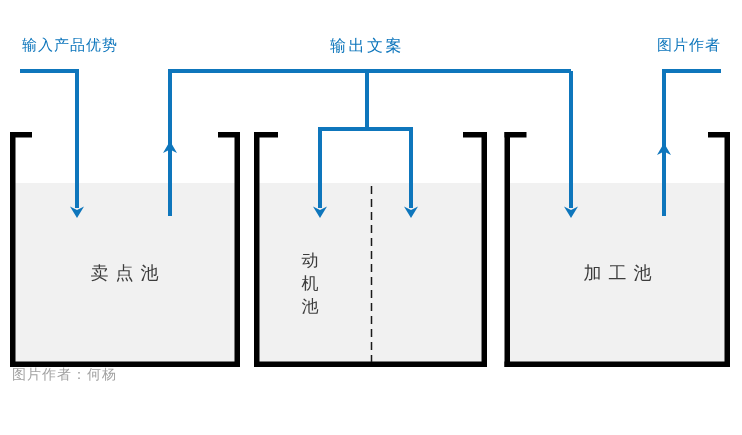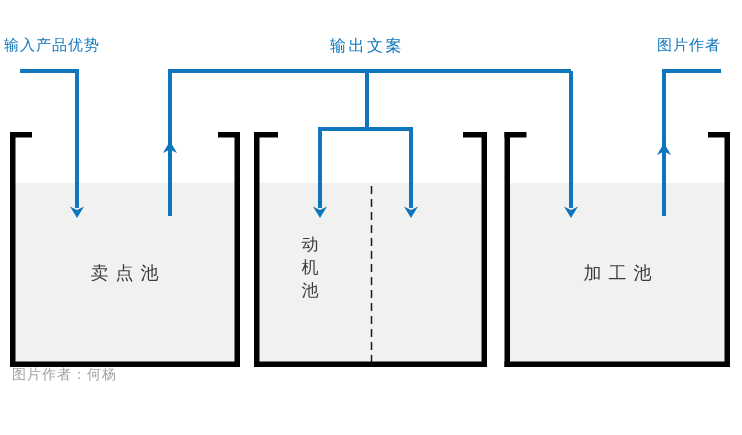--- a/index.html
+++ b/index.html
@@ -41,20 +41,21 @@
   .pool-label-vertical{
     position:absolute;
     color:var(--pool_label);
     font-size:17px;
     line-height:23px;
     width:19px;
     word-break:break-all;
     text-align:center;
     white-space:normal;
     transform:translate(-50%,-50%);
+    margin-top:16px;
   }
   .footer{
     position:absolute;
     left:12px;top:366px;
     color:var(--footer_gray);
     font-size:14px;
     letter-spacing:1px;
   }
 </style>
 </head>
@@ -122,21 +123,21 @@
       <path class="line" d="M571,71 V208"></path>
       <polygon class="arrowhead" points="564,206.5 571,210 578,206.5 571,218"></polygon>
     </g>
 
     <g>
       <path class="line" d="M664,216 V71 H721"></path>
       <polygon class="arrowhead" points="657,155 664,151.5 671,155 664,143"></polygon>
     </g>
   </svg>
 
-  <div class="label top-label" style="left:4px">输入产品优势</div>
+  <div class="label top-label" style="left:22px">输入产品优势</div>
 
   <div class="label top-label activation" style="left:367px">输出文案</div>
 
   <div class="label top-label" style="left:657px">图片作者</div>
 
   <div class="label pool-label" style="left:128px;top:273px">卖点池</div>
 
   <div class="pool-label-vertical" style="left:310px;top:267px">动机池</div>
 
 

